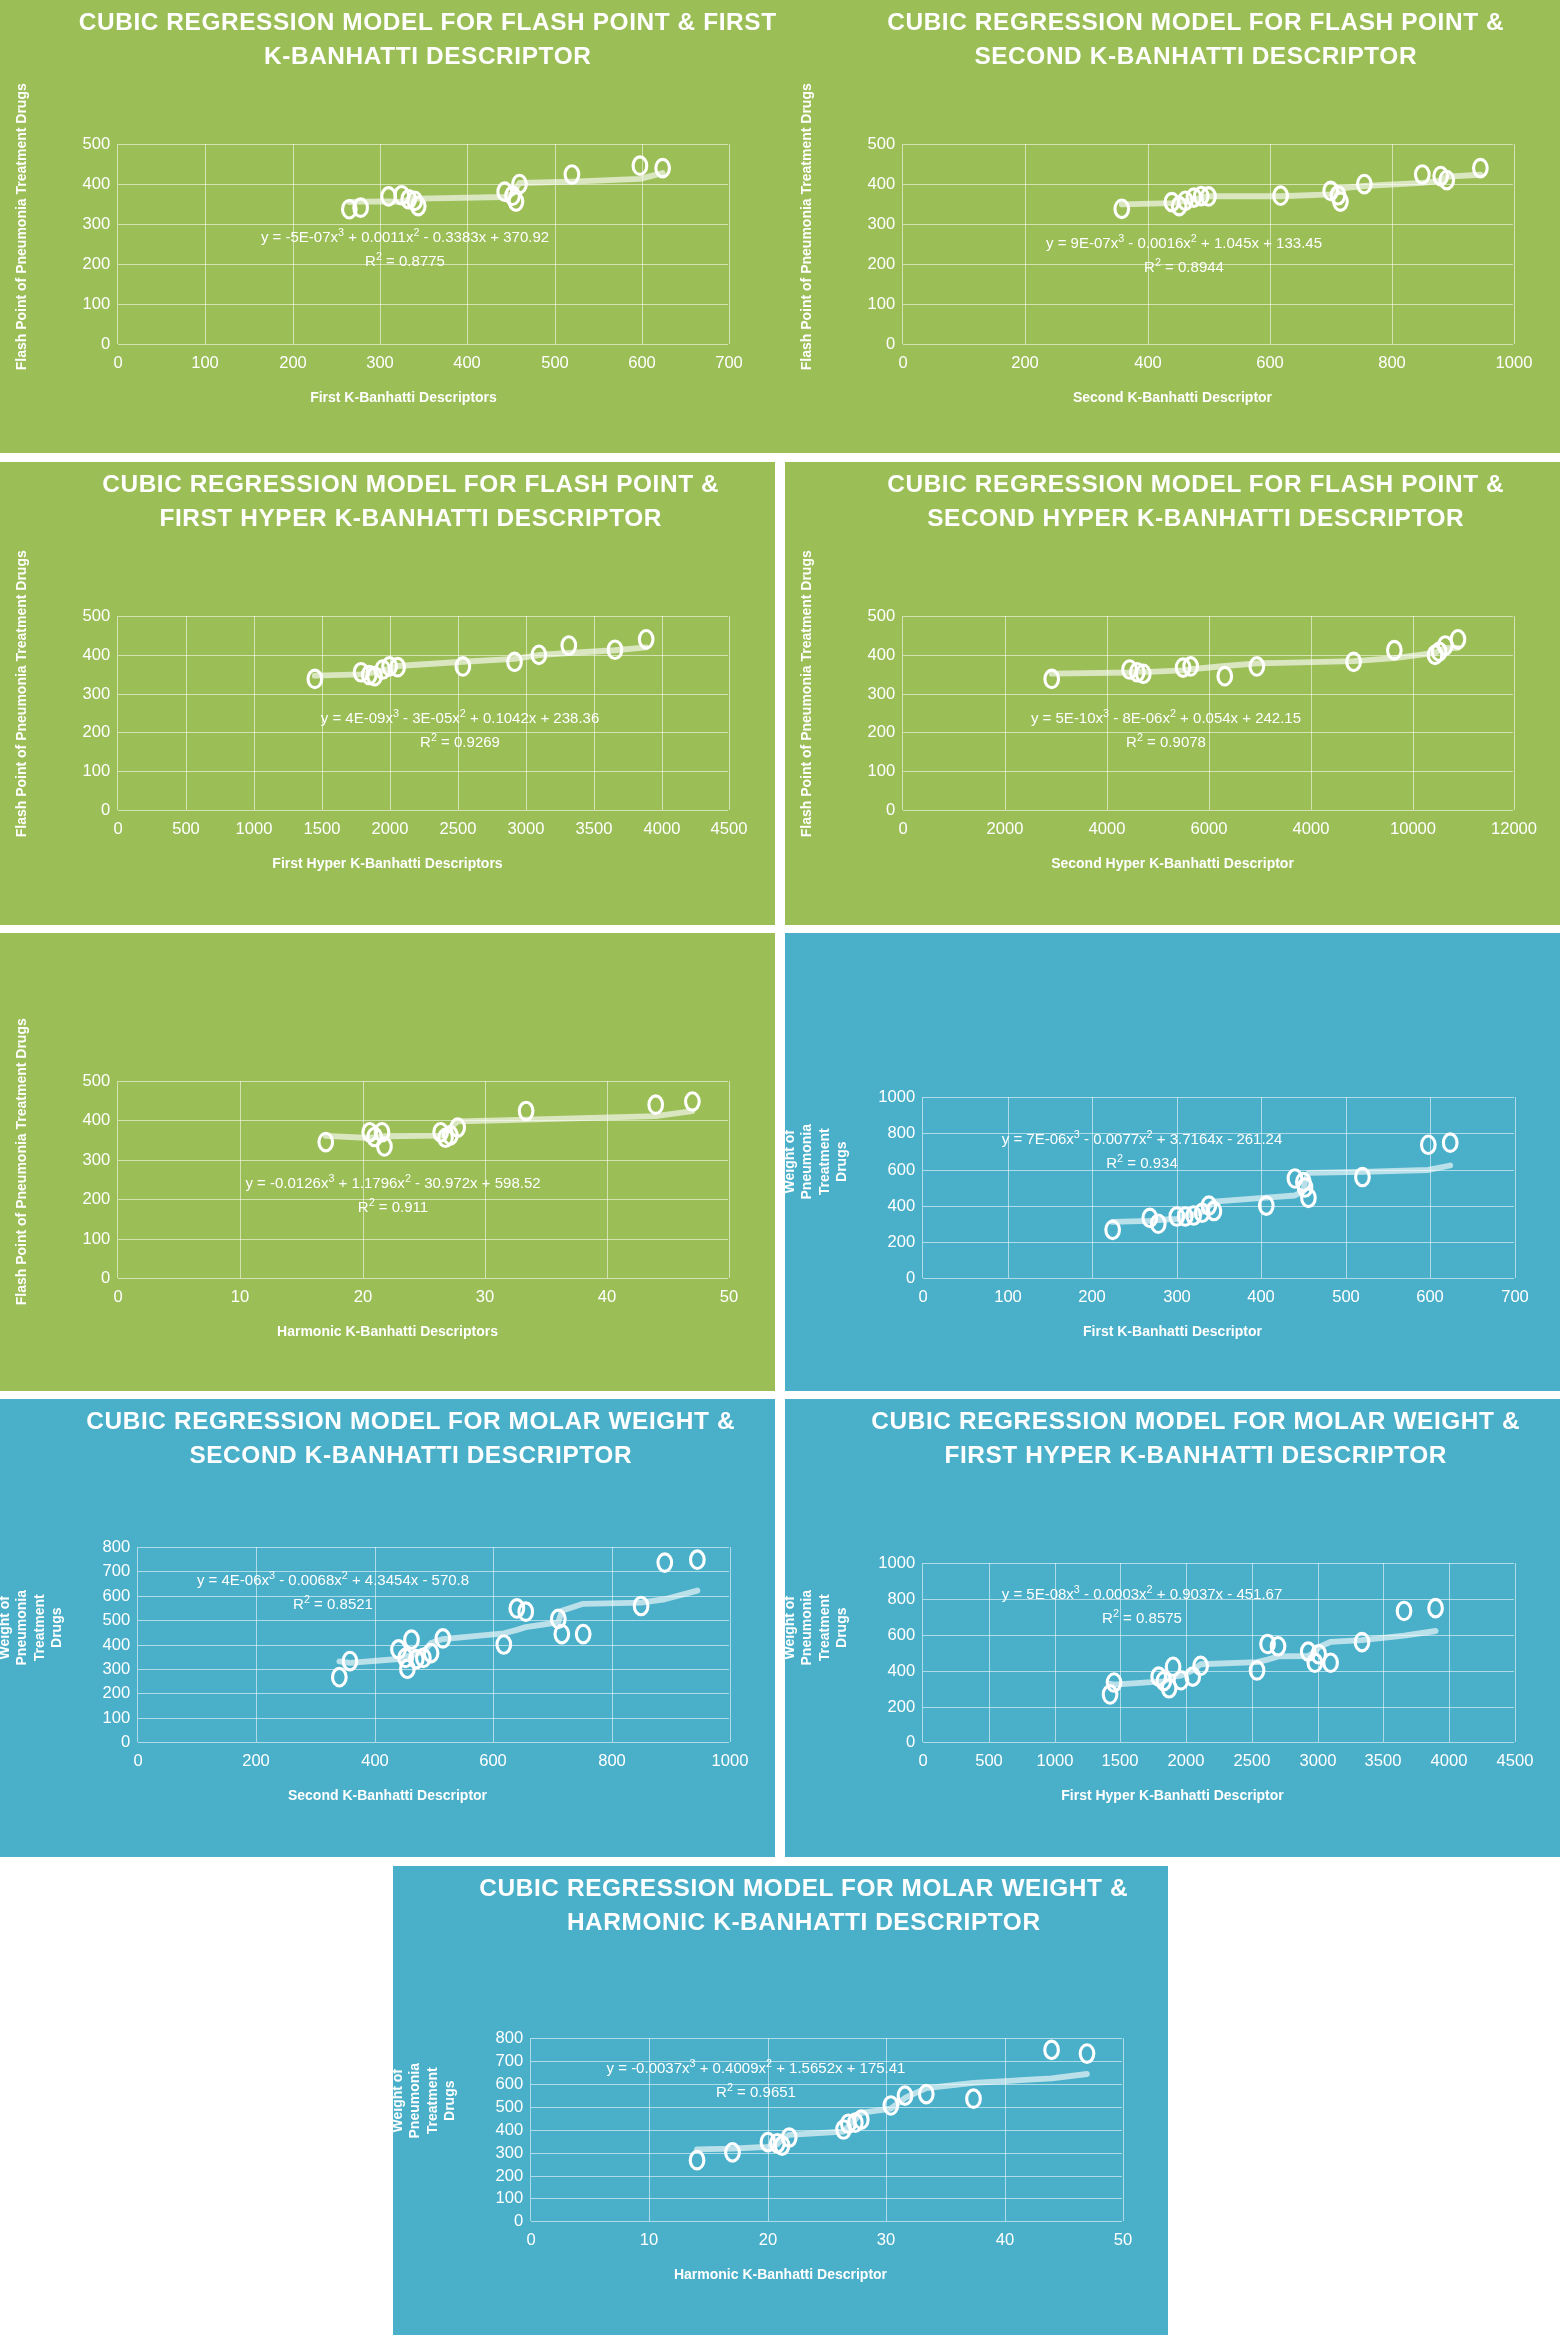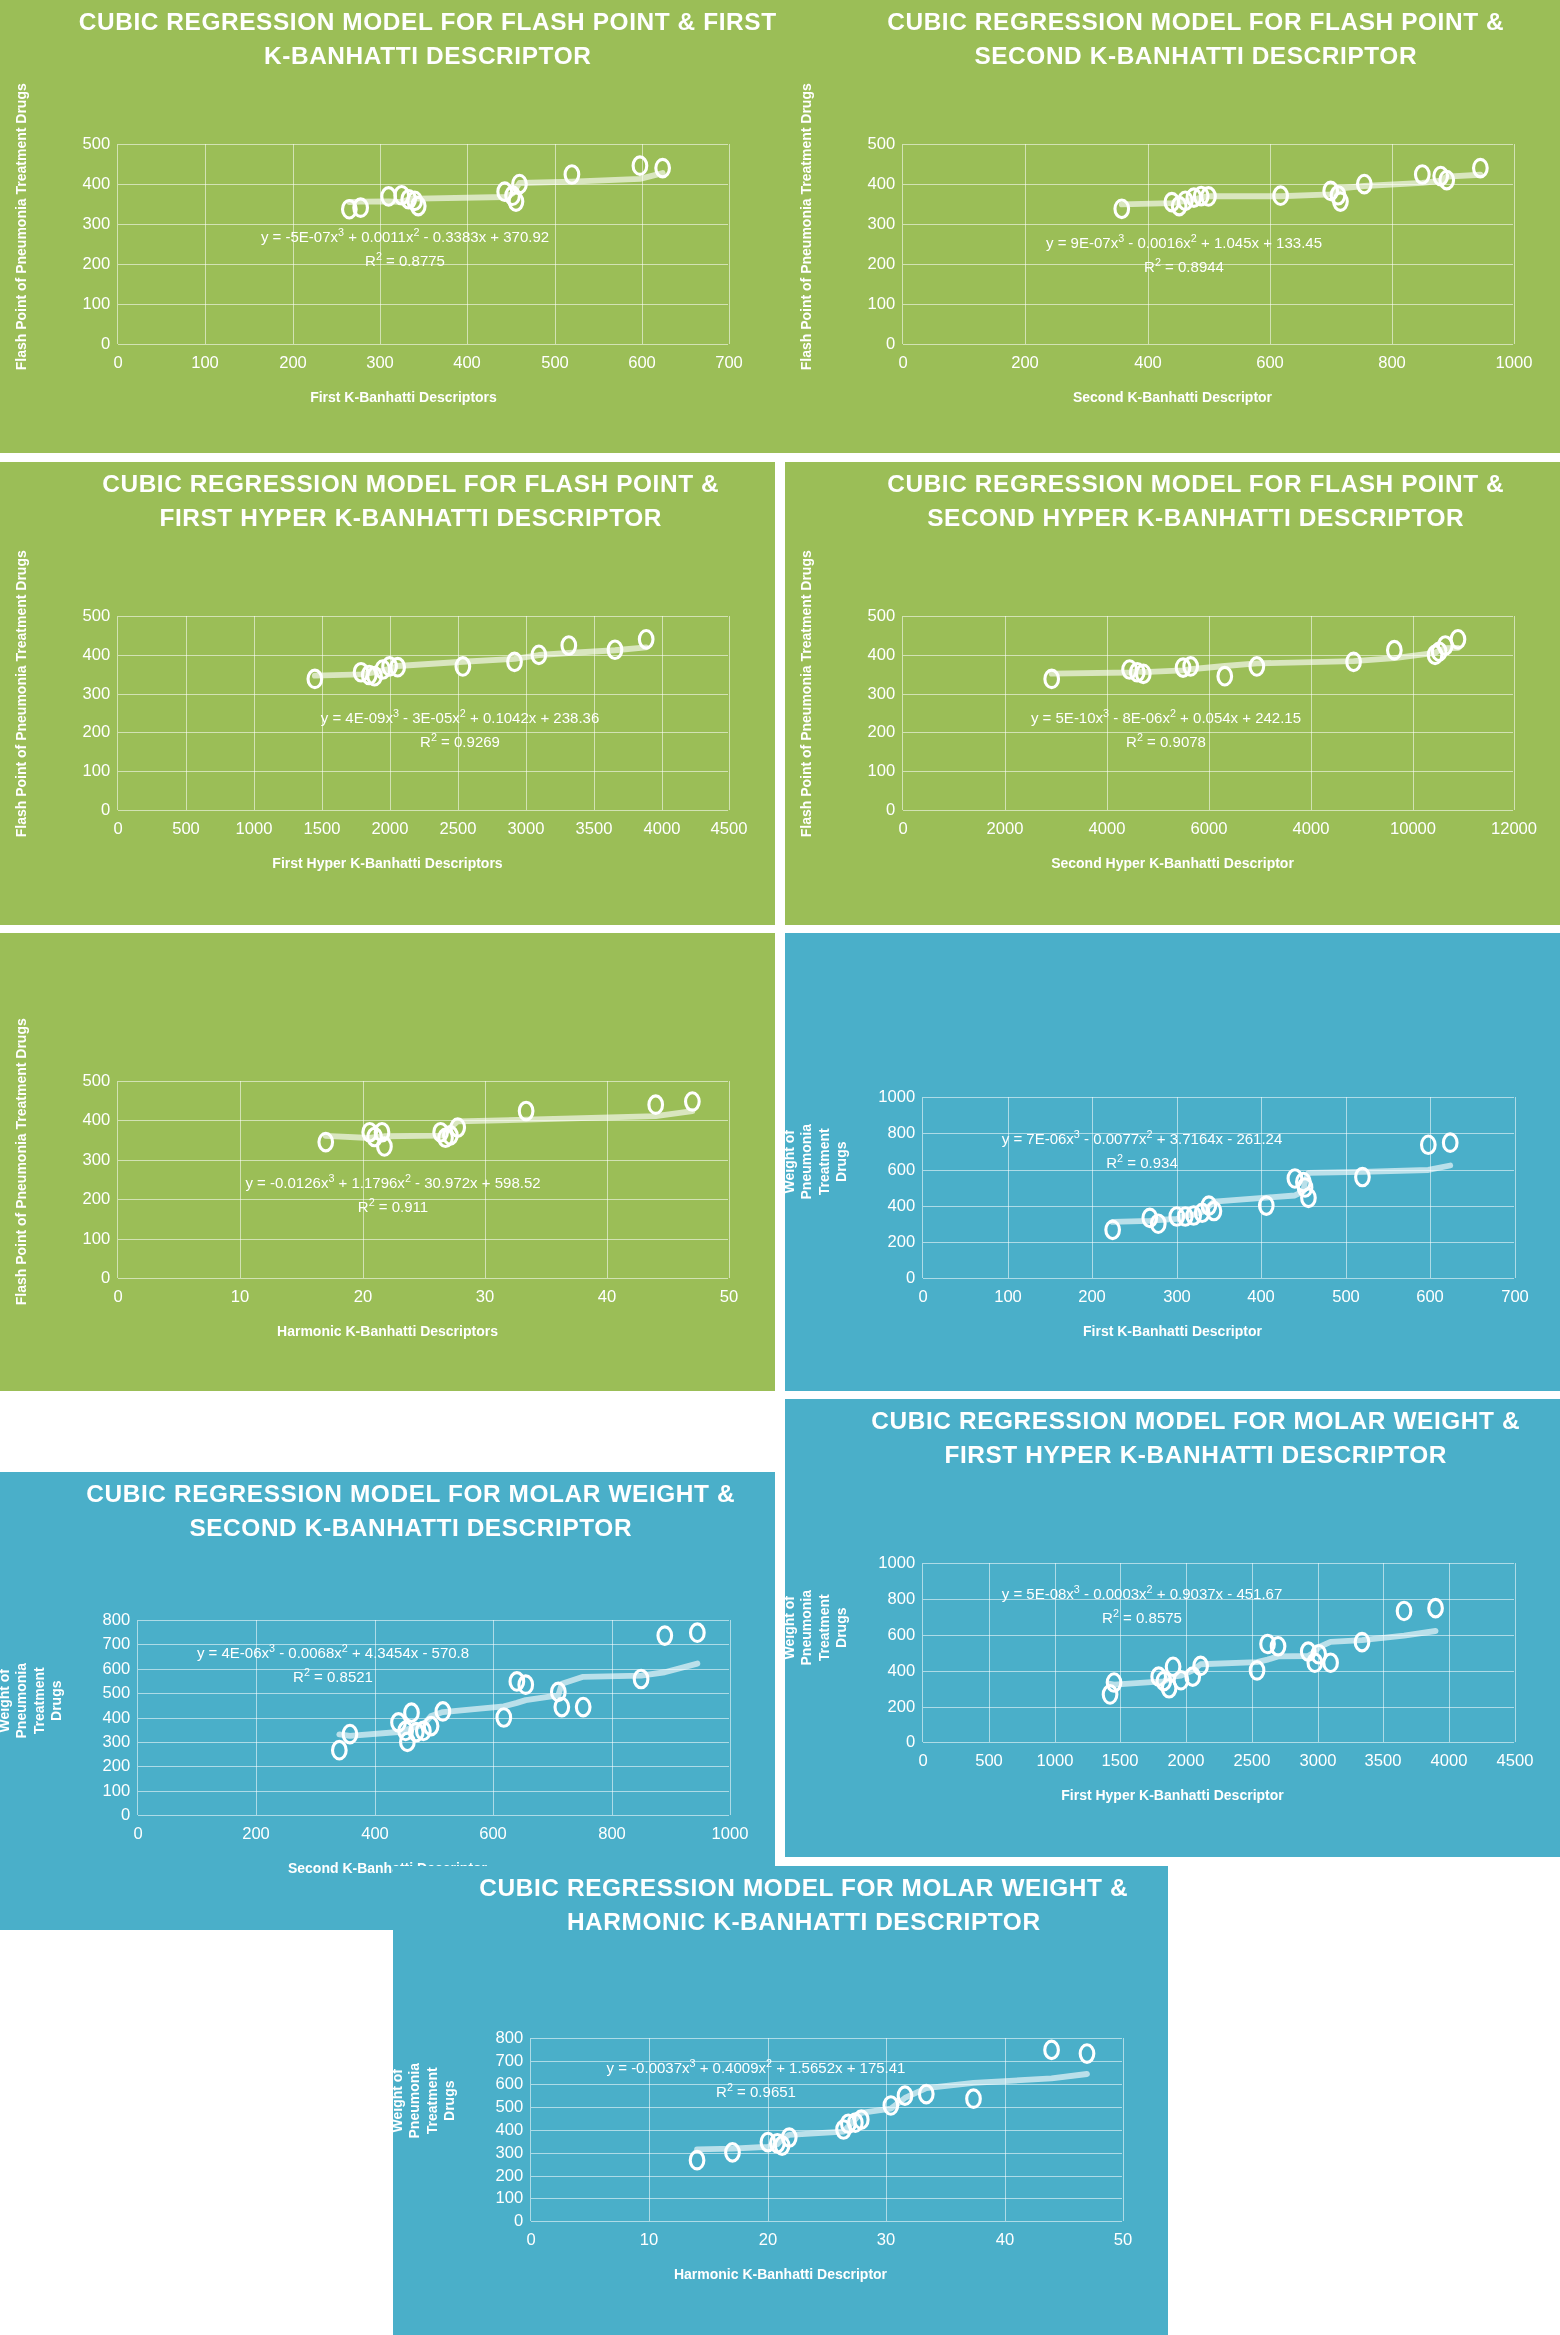--- a/index.html
+++ b/index.html
@@ -445,21 +445,21 @@
           <ellipse cx="518.6" cy="49.1" rx="7" ry="9" fill="none" stroke="#ffffff" stroke-width="3.2"></ellipse>
           <ellipse cx="541.1" cy="46.9" rx="7" ry="9" fill="none" stroke="#ffffff" stroke-width="3.2"></ellipse>
         </svg>
         <div class="eqn" style="left: 219px; top: 29px;">
           <div>y = 7E-06x<sup>3</sup> - 0.0077x<sup>2</sup> + 3.7164x - 261.24</div>
           <div>R<sup>2</sup> = 0.934</div>
         </div>
       </div>
       <div class="xtitle" style="top: 390px;">First K-Banhatti Descriptor</div>
     </div>
-    <div class="panel blue" style="left: 0px; top: 1472px; width: 775px; height: 458px;">
+    <div class="panel blue" style="left: 0px; top: 1399px; width: 775px; height: 458px;">
       <div class="chart-title">CUBIC REGRESSION MODEL FOR MOLAR WEIGHT &amp; SECOND K-BANHATTI DESCRIPTOR</div>
       <div class="ytitle two-line">
         <span>Molar Weight of Pneumonia Treatment Drugs</span>
       </div>
       <div class="plot" style="left: 137px; top: 148px; width: 592px; height: 195px;">
         <div class="gridline-h" style="top: 195px;"></div>
         <div class="ytick" style="top: 195px;">0</div>
         <div class="gridline-h" style="top: 171px;"></div>
         <div class="ytick" style="top: 171px;">100</div>
         <div class="gridline-h" style="top: 146px;"></div>

